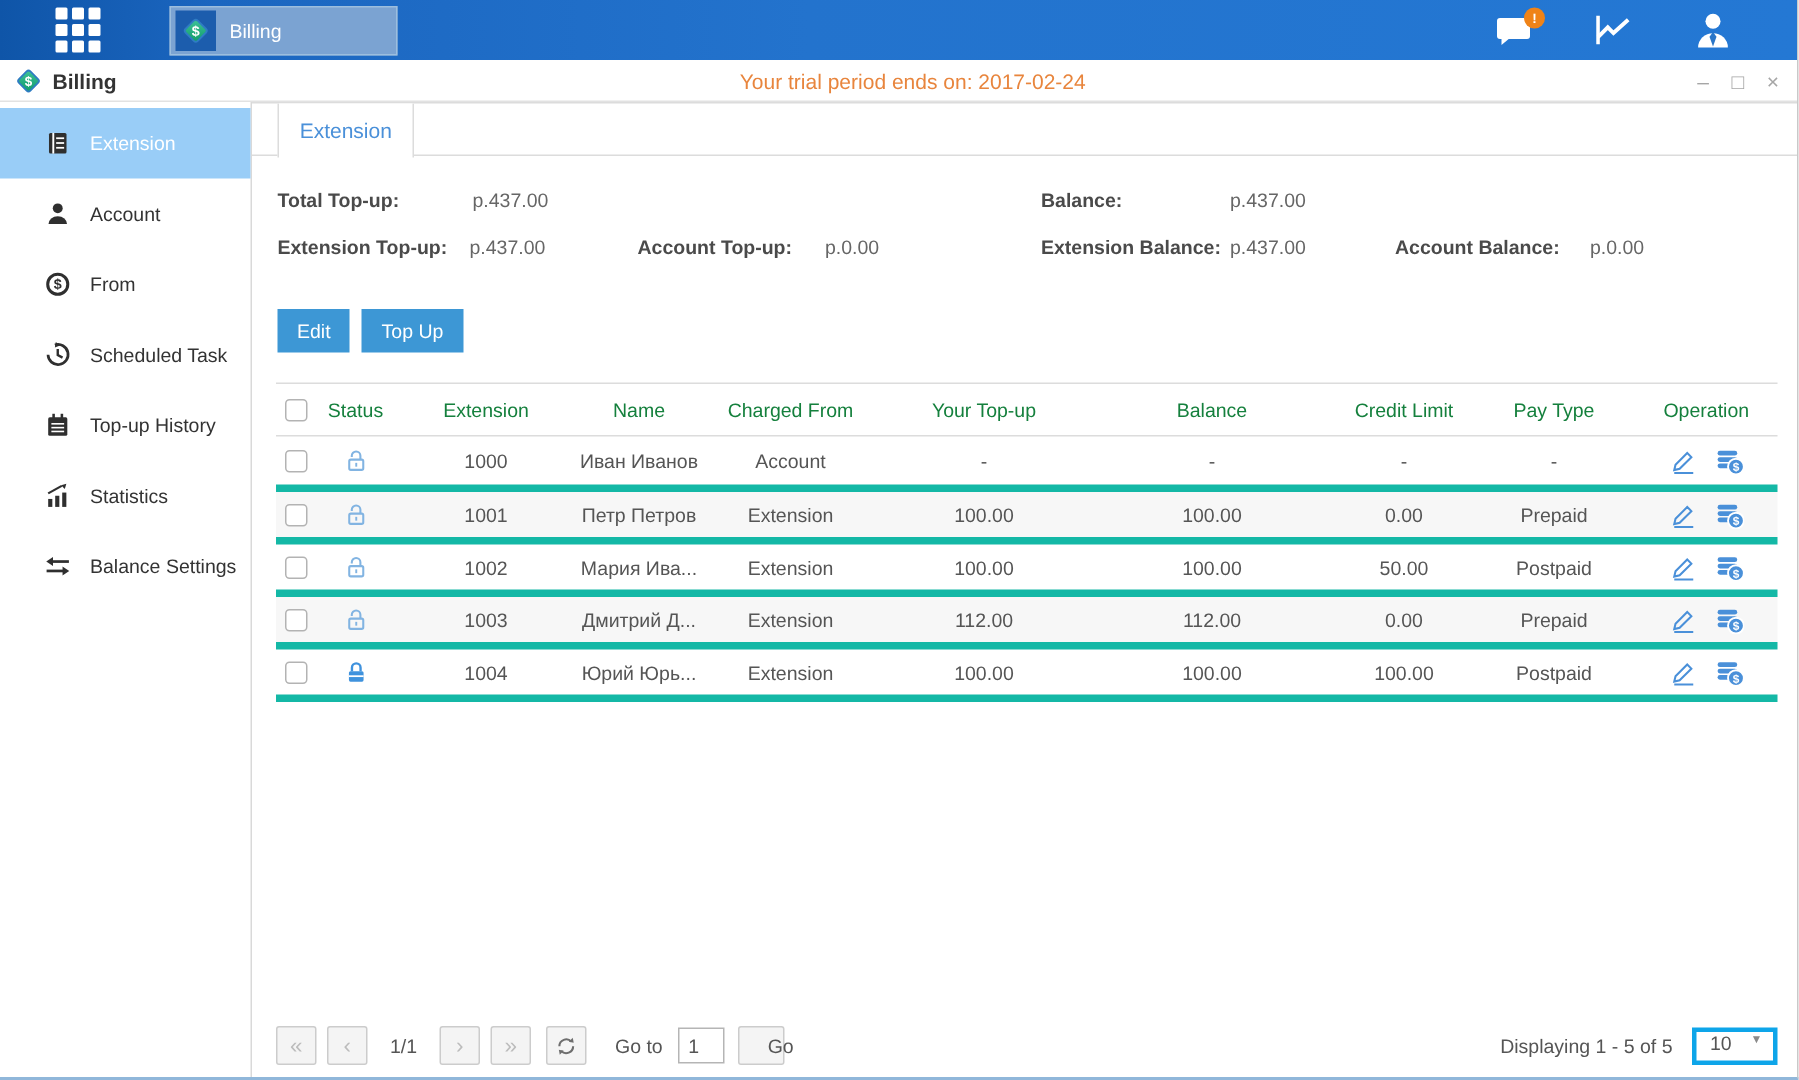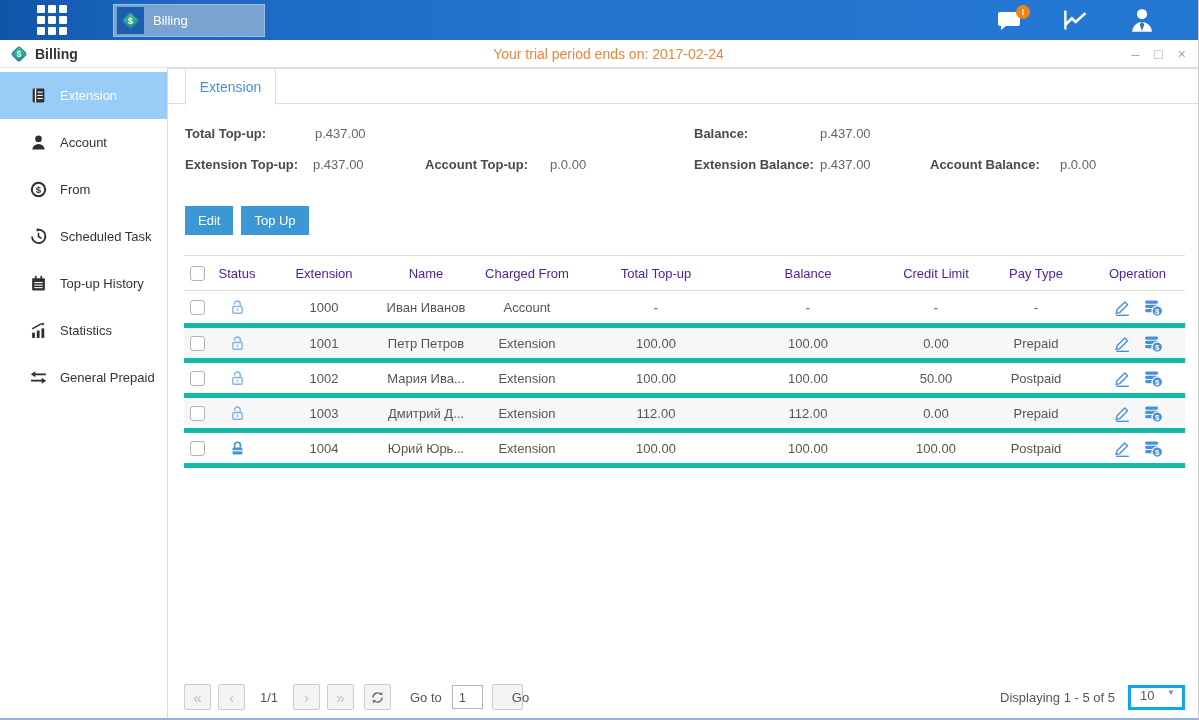--- a/index.html
+++ b/index.html
@@ -55,21 +55,21 @@
   .lbl { font-weight:bold; color:#4a4a4a; }
   .val { color:#666; }
   
   .btn-row { display:flex; gap:8px; margin:12px 0 0 17px; }
   .btn-blue { background:#3d97d5; color:#fff; font-size:13px; height:29px; padding:0 13px;
     border:none; border-radius:0; cursor:pointer; font-family:inherit; }
   
   table { border-collapse:collapse; table-layout:fixed; width:1001px; margin:20px 14px 0 16px; }
   thead tr { height:35px; }
   thead { border-top:1px solid #dcdcdc; border-bottom:1px solid #dcdcdc; }
-  th { font-weight:normal; color:#4c1d95; font-size:13px; text-align:center; }
+  th { font-weight:normal; color:#15803d; font-size:13px; text-align:center; }
   tbody tr { height:35px; border-bottom:5px solid #14b8a6; }
   tbody tr.alt { background:#f7f7f7; }
   td { text-align:center; color:#555; font-size:13px; overflow:hidden; white-space:nowrap; }
   .checkbox { display:inline-block; width:15px; height:15px; border:1px solid #b3b3b3;
     border-radius:3px; background:#fff; vertical-align:middle; cursor:pointer; }
   .lock { width:17px; height:17px; vertical-align:middle; }
   .op-ic { width:19px; height:19px; vertical-align:middle; margin:0 6px; cursor:pointer; }
   
   .pager { position:absolute; left:16px; right:14px; bottom:8px; display:flex; align-items:center; }
   .pg-btn { width:27px; height:26px; border:1px solid #ccc; background:#f4f4f4; border-radius:2px;
@@ -247,21 +247,21 @@
       </svg>
       <span>Statistics</span>
     </div>
     <div class="side-item">
       <svg width="17" height="17" viewBox="0 0 16 16">
         <rect x="4" y="4.2" width="11" height="1.7" fill="#2f2f2f"></rect>
         <path d="M0.8 5 L5 2.2 v5.6 z" fill="#2f2f2f"></path>
         <rect x="1" y="10.1" width="11" height="1.7" fill="#2f2f2f"></rect>
         <path d="M15.2 11 L11 8.2 v5.6 z" fill="#2f2f2f"></path>
       </svg>
-      <span>General Prepaid</span>
+      <span>Balance Settings</span>
     </div>
   </div>
 
   <div class="main">
     <div class="tabstrip">
       <div class="tab-active">Extension</div>
     </div>
 
     <div class="summary">
       <span class="lbl" style="left:17px; top:8px">Total Top-up:</span>
@@ -297,21 +297,21 @@
         <col style="width:108px">
           <col style="width:95px">
       </colgroup>
       <thead>
         <tr>
           <th><span class="checkbox"></span></th>
           <th>Status</th>
           <th>Extension</th>
           <th>Name</th>
           <th>Charged From</th>
-          <th>Total Top-up</th>
+          <th>Your Top-up</th>
           <th>Balance</th>
           <th>Credit Limit</th>
           <th>Pay Type</th>
           <th>Operation</th>
         </tr>
       </thead>
       <tbody>
           <tr>
             <td><span class="checkbox"></span></td>
             <td><svg class="lock" viewBox="0 0 16 16">

